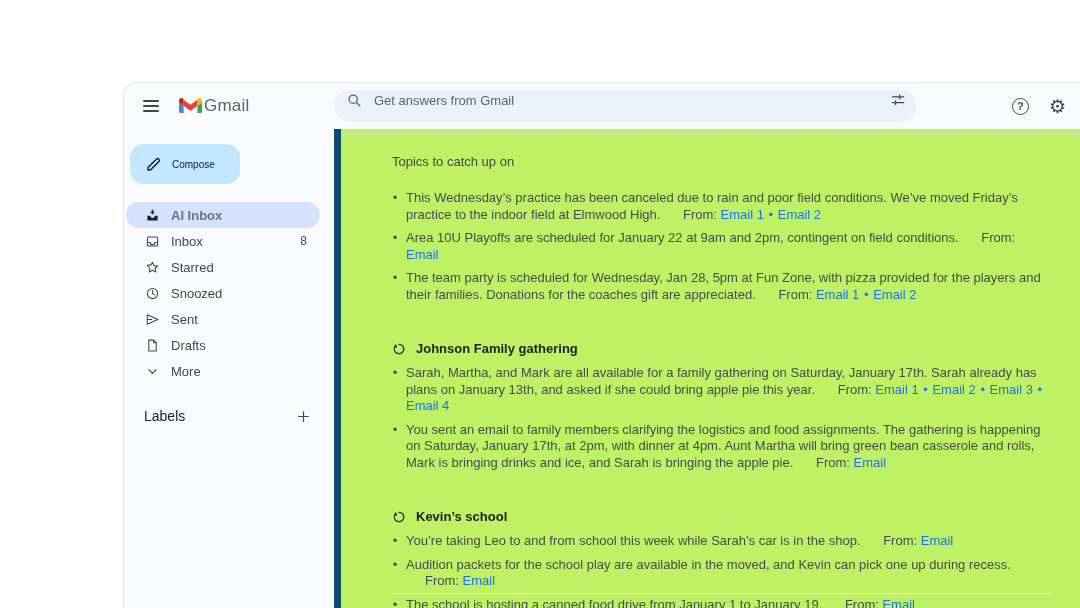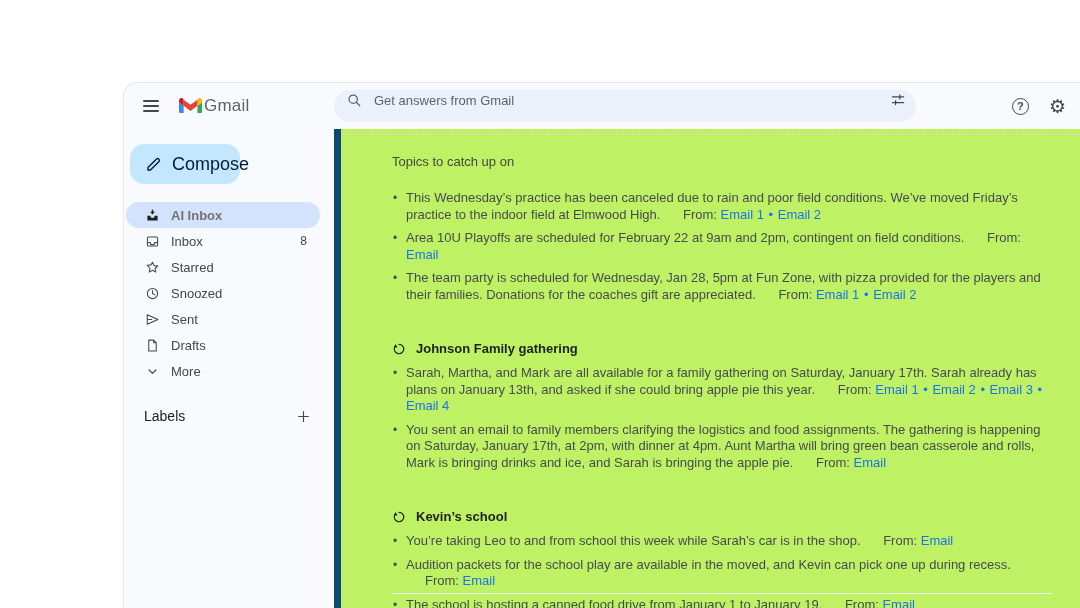--- a/index.html
+++ b/index.html
@@ -41,21 +41,21 @@
   }
   .gear { font-family:"DejaVu Sans", sans-serif; font-size:19px; color:#444746; line-height:1; cursor:pointer; }
 
   
   .body-row { flex:1; display:flex; min-height:0; }
 
   .sidebar { flex:0 0 210px; width:210px; padding-top:15px; }
   .compose {
     margin-left:6px; width:110px; height:40px; border:none; border-radius:14px;
     background:#c2e7ff; display:flex; align-items:center; padding:0 0 0 15px; gap:10px;
-    font-family:"Liberation Sans", sans-serif; font-size:18px; font-weight:500; color:#001d35; cursor:pointer;
+    font-family:"Liberation Sans", sans-serif; font-size:10px; font-weight:500; color:#001d35; cursor:pointer;
   }
   .nav { margin-top:18px; }
   .nav-row {
     width:194px; height:26px; margin-left:2px; border-radius:13px;
     display:flex; align-items:center; padding-left:18px; position:relative;
     font-size:13px; color:#444746; cursor:pointer;
   }
   .nav-row .nicon { width:16px; height:16px; margin-right:11px; display:flex; align-items:center; justify-content:center; }
   .nav-row.selected { background:#d3e3fd; color:#737373; font-weight:700; }
   .nav-count { position:absolute; right:13px; font-size:12px; color:#444746; }
@@ -229,21 +229,21 @@
         <div class="dash-divider"></div>
         <div class="inner">
           <div class="topics-heading">Topics to catch up on</div>
 
           <section class="sec">
             <div class="bullets">
               <div class="bullet">
                 <span class="dot">•</span><span>This Wednesday’s practice has been canceled due to rain and poor field conditions. We’ve moved Friday’s practice to the indoor field at Elmwood High.</span> <span class="from">From:</span> <a class="elink">Email 1</a> <span class="sep">•</span> <a class="elink">Email 2</a>
               </div>
               <div class="bullet">
-                <span class="dot">•</span><span>Area 10U Playoffs are scheduled for February 22 at 9am and 2pm, contingent on field conditions.</span> <span class="from">From:</span> <a class="elink">Email</a>
+                <span class="dot">•</span><span>Area 10U Playoffs are scheduled for January 22 at 9am and 2pm, contingent on field conditions.</span> <span class="from">From:</span> <a class="elink">Email</a>
               </div>
               <div class="bullet">
                 <span class="dot">•</span><span>The team party is scheduled for Wednesday, Jan 28, 5pm at Fun Zone, with pizza provided for the players and their families. Donations for the coaches gift are appreciated.</span> <span class="from">From:</span> <a class="elink">Email 1</a> <span class="sep">•</span> <a class="elink">Email 2</a>
               </div>
             </div>
           </section>
 
           <section class="sec">
             <div class="sec-head">
               <span class="hist">

